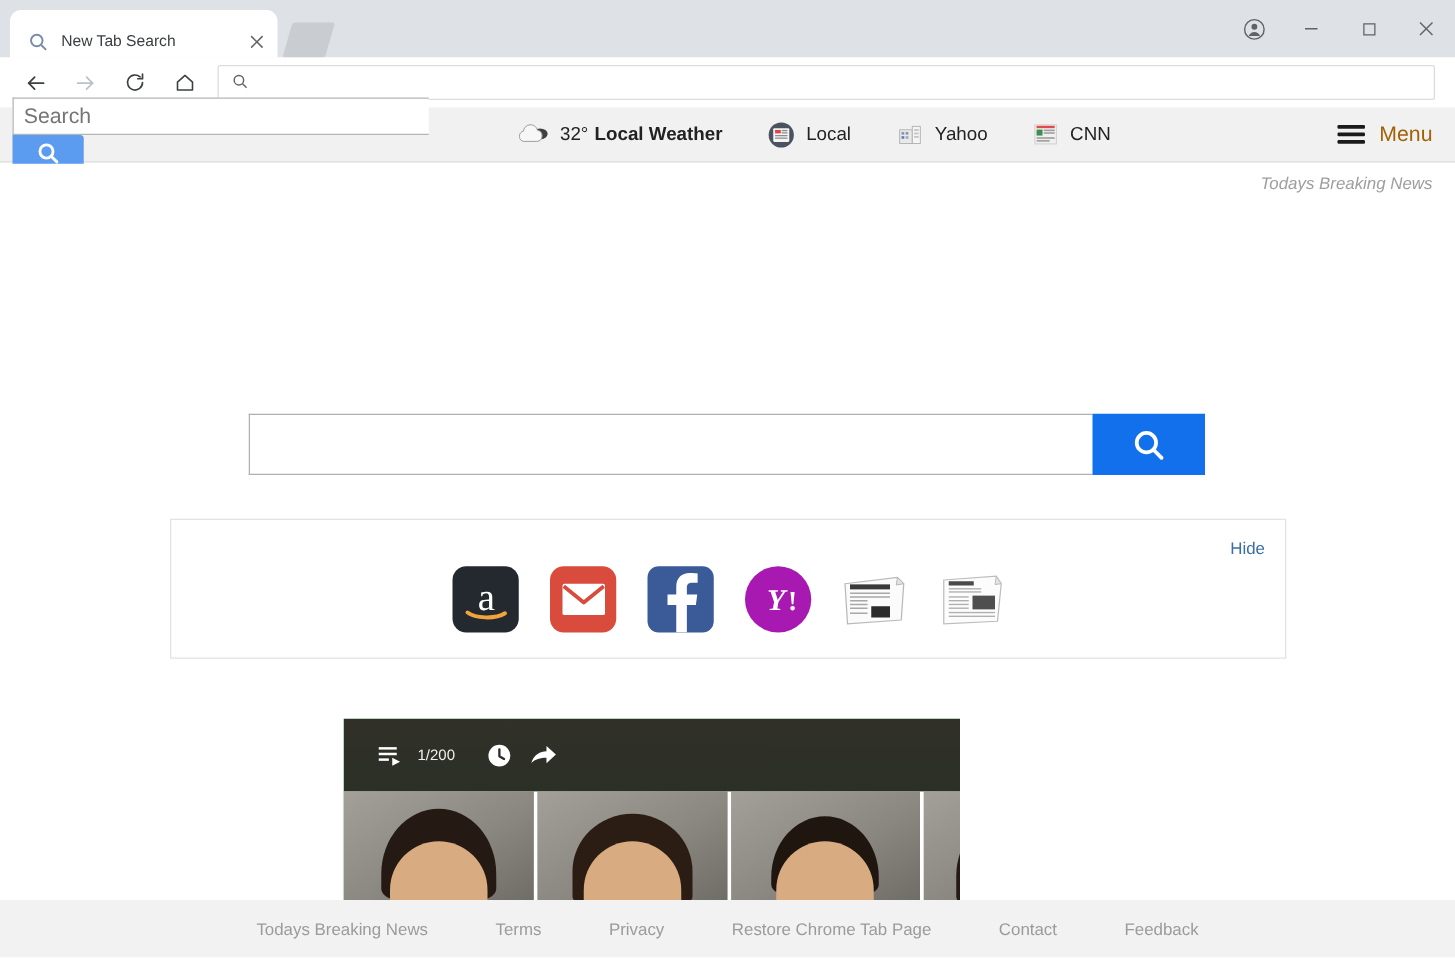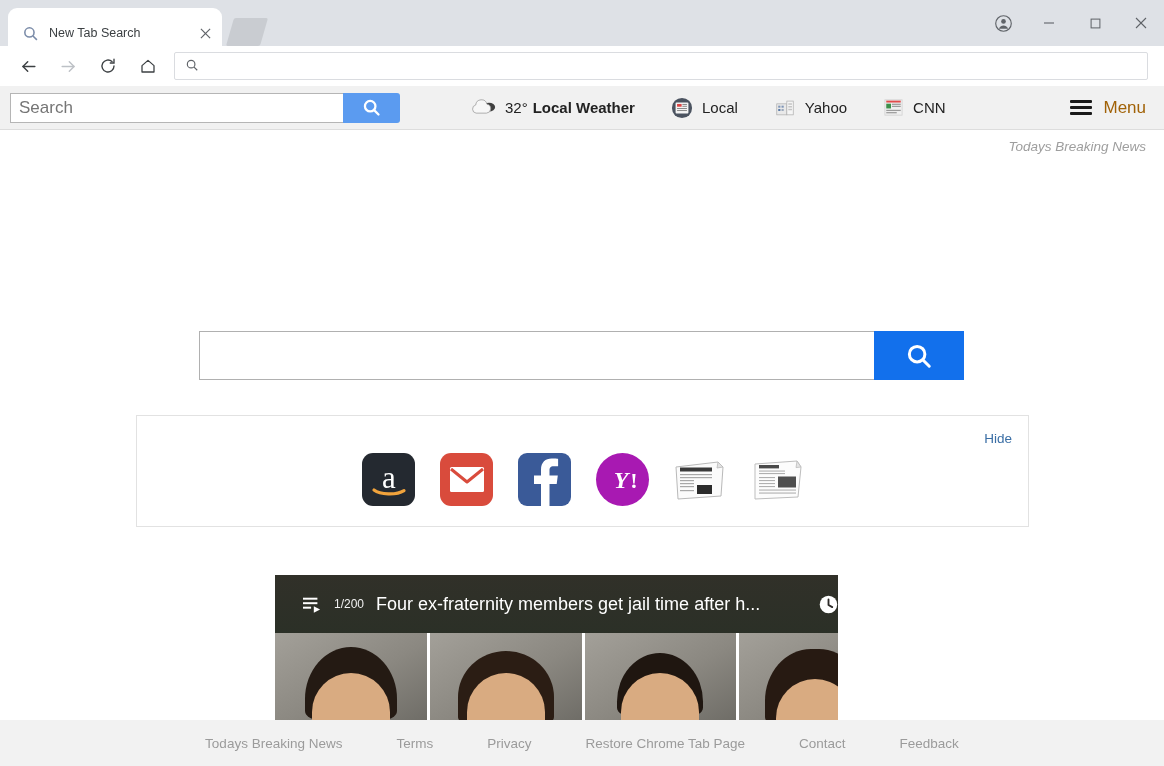--- a/index.html
+++ b/index.html
@@ -67,21 +67,21 @@
     flex: 1 1 auto; font-size: 13px; color: #202124; margin-left: 8px;
     white-space: nowrap; overflow: hidden;
   }
 
   
   .exttoolbar {
     position: absolute; top: 86px; left: 0; width: 1164px; height: 44px;
     background: #f1f1f1; border-bottom: 1px solid #dddddd;
     display: flex; align-items: center;
   }
-  .ext-search-wrap { display: flex; align-items: flex-start; margin-left: 10px; }
+  .ext-search-wrap { display: flex; align-items: flex-start; margin-left: 10px; flex-direction: column; }
   .ext-search-input {
     width: 333px; height: 30px; background: #ffffff;
     border: 1px solid #b5b5b5; border-right: none;
     display: flex; align-items: center; padding-left: 8px;
   }
   .ext-search-placeholder { font-size: 17px; color: #757575; }
   .ext-search-btn {
     width: 57px; height: 30px; background: #5b9bf0; border-radius: 0 3px 3px 0;
     display: flex; align-items: center; justify-content: center;
   }
@@ -133,21 +133,21 @@
   }
   .tile { width: 53px; height: 53px; display: flex; align-items: center; justify-content: center; flex: 0 0 auto; }
   .tile-amazon { background: #242930; border-radius: 11px; position: relative; }
   .tile-gmail  { background: #d94b3c; border-radius: 11px; }
   .tile-fb     { background: #3a5a98; border-radius: 9px; }
   .tile-yahoo  { background: #a819b2; border-radius: 50%; }
   .tile-news   { background: transparent; }
 
   
   .video {
-    position: absolute; left: 275px; top: 444px; width: 563px; height: 145px;
+    position: absolute; left: 275px; top: 444px; width: 493px; height: 145px;
     overflow: hidden; background: #15803d;
   }
   .video-head {
     position: relative; width: 616px; height: 58px;
     display: flex; align-items: center; padding: 0 14px;
     background: linear-gradient(180deg, rgba(50,45,40,0.96) 0%, rgba(45,41,37,0.92) 100%);
   }
   .v-count { font-size: 12px; color: #f1f1f1; margin: 0 12px 0 9px; }
   .v-title {
     flex: 1 1 auto; font-size: 18px; color: #ffffff;
@@ -432,21 +432,20 @@
       <div class="video-head">
         <span class="v-icon">
           <svg width="20" height="18" viewBox="0 0 22 20" fill="#ffffff">
             <rect x="1" y="3" width="16" height="2.2"></rect>
             <rect x="1" y="8" width="16" height="2.2"></rect>
             <rect x="1" y="13" width="9" height="2.2"></rect>
             <path d="M13 12.4 20 16l-7 3.6z"></path>
           </svg>
         </span>
         <span class="v-count">1/200</span>
-        <span class="v-title">Four ex-fraternity members get jail time after h...</span>
         <span class="v-icon">
           <svg width="21" height="21" viewBox="0 0 24 24">
             <circle cx="12" cy="12" r="10" fill="#ffffff"></circle>
             <path d="M12 6.2v6.3l4.3 2.5" stroke="#2c2a27" stroke-width="2.1" fill="none" stroke-linecap="round" stroke-linejoin="round"></path>
           </svg>
         </span>
         <span class="v-icon">
           <svg width="22" height="20" viewBox="0 0 24 22" fill="#ffffff">
             <path d="M1 18c2.5-7.6 8-10.2 13.4-10.4V3l8.3 7.6-8.3 7.6v-4.8C9 13.4 4.4 14.6 1 18z"></path>
           </svg>

